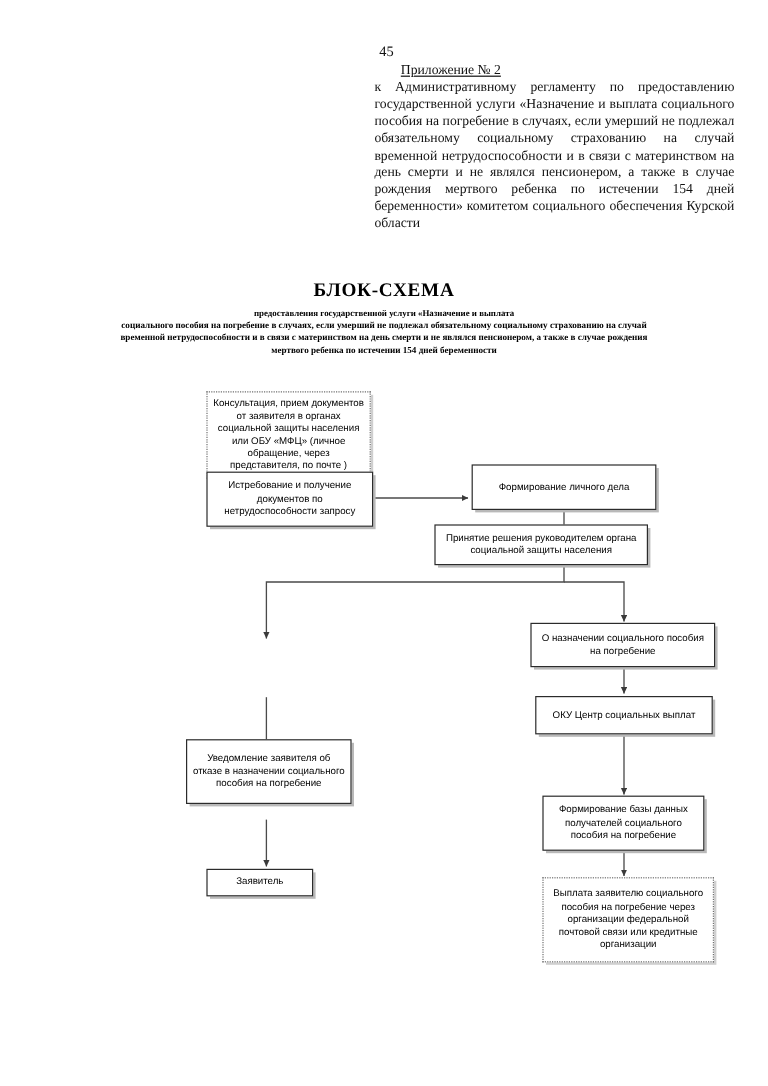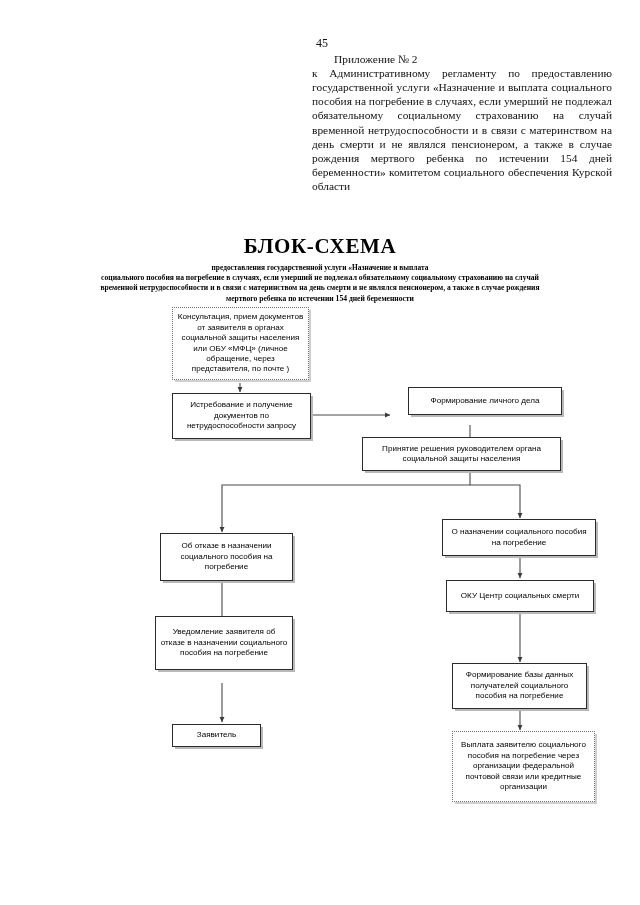--- a/index.html
+++ b/index.html
@@ -28,37 +28,38 @@
     color: #111;
   }
   #page-number {
     font-family: "Liberation Serif", serif;
     font-size: 12px;
     margin-left: 4px;
     margin-bottom: 2px;
   }
   #appendix-line {
     margin-left: 22px;
+    text-decoration: underline;
   }
   #header-body {
     text-align: justify;
     text-justify: inter-word;
   }
 
   
   #title-block {
     position: absolute;
     left: 20px;
     top: 234px;
     width: 600px;
     text-align: center;
     font-family: "Liberation Serif", serif;
   }
   #doc-title {
-    font-size: 21px;
+    font-size: 16px;
     font-weight: bold;
     letter-spacing: 0.6px;
     margin-bottom: 4px;
   }
   #doc-subtitle {
     font-size: 7.6px;
     font-weight: bold;
     line-height: 10.2px;
   }
   #doc-subtitle .sub-line { display: block; }
@@ -149,47 +150,44 @@
       <line x1="520" y1="612" x2="520" y2="662" marker-end="url(#arrow)"></line>
 
       <line x1="520" y1="709" x2="520" y2="730" marker-end="url(#arrow)"></line>
 
       <line x1="222" y1="581" x2="222" y2="628" marker-end="url(#arrow)"></line>
 
       <line x1="222" y1="683" x2="222" y2="722" marker-end="url(#arrow)"></line>
     </g>
   </svg>
 
-  <div class="node dotted" style="left:172px; top:307px; width:137px; height:73px;">
+  <div class="node dotted" style="left:172px; top:326px; width:137px; height:73px;">
     <span class="txt">Консультация, прием документов от заявителя в органах социальной защиты населения или  ОБУ «МФЦ» (личное обращение, через представителя, по почте )</span>
   </div>
 
 
   <div class="node solid" style="left:172px; top:393px; width:139px; height:46px;">
     <span class="txt">Истребование и получение документов по нетрудоспособности запросу</span>
   </div>
 
-  <div class="node solid" style="left:408px; top:387px; width:154px; height:28px;">
+  <div class="node solid" style="left:393px; top:387px; width:154px; height:38px;">
     <span class="txt">Формирование личного дела</span>
   </div>
 
-  <div class="node solid" style="left:362px; top:437px; width:199px; height:34px;">
+  <div class="node solid" style="left:362px; top:437px; width:178px; height:34px;">
     <span class="txt">Принятие решения руководителем органа социальной защиты населения</span>
   </div>
 
-  <div class="node solid" style="left:160px; top:533px; width:133px; height:48px;">
-    <span class="txt">Об отказе в назначении социального пособия на погребение</span>
-  </div>
 
   <div class="node solid" style="left:442px; top:519px; width:154px; height:37px;align-items:center;">
     <span class="txt">О назначении социального пособия на погребение</span>
   </div>
 
   <div class="node solid" style="left:446px; top:580px; width:148px; height:32px;">
-    <span class="txt">ОКУ Центр социальных смерти</span>
+    <span class="txt">ОКУ Центр социальных выплат</span>
   </div>
 
   <div class="node solid" style="left:155px; top:616px; width:138px; height:54px;">
     <span class="txt">Уведомление заявителя об отказе в назначении социального пособия на погребение</span>
   </div>
 
   <div class="node solid" style="left:452px; top:663px; width:135px; height:46px;">
     <span class="txt">Формирование базы данных получателей социального пособия на погребение</span>
   </div>
 

